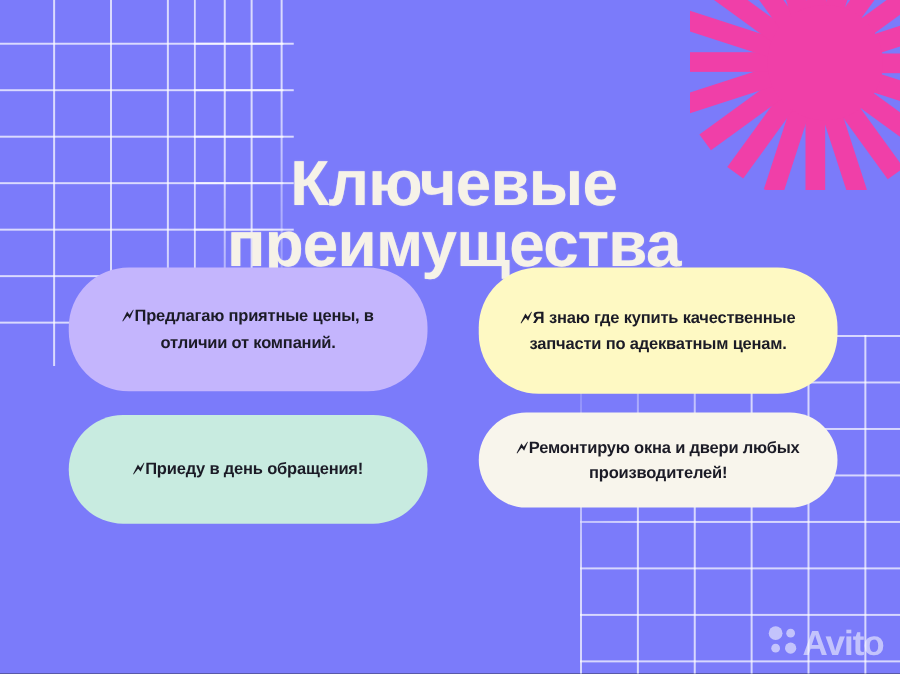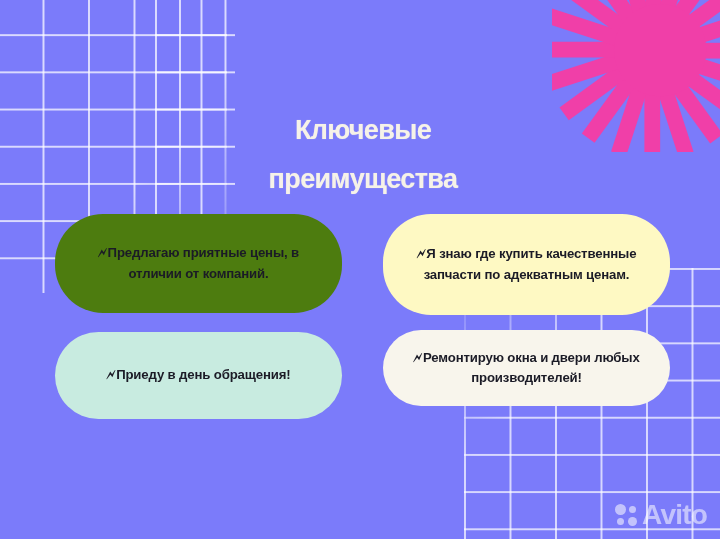--- a/index.html
+++ b/index.html
@@ -68,21 +68,21 @@
   }
 
   
   #title {
     position: absolute;
     left: 0;
     right: 0;
     top: 88px;
     text-align: center;
     color: #f6f2e8;
-    font-size: 27px;
+    font-size: 51px;
     line-height: 49px;
     font-weight: 700;
     letter-spacing: -0.6px;
     padding-left: 6px;
     white-space: pre-line;
     text-shadow: 0 0 1px rgba(246,242,232,.6);
   }
 
   
   .card {
@@ -109,21 +109,21 @@
   #card-parts    { left: 383px; top: 214px; width: 287px; height: 101px; background: #fae98a; }
   #card-sameday  { left: 55px;  top: 332px; width: 287px; height: 87px;  background: #c8ebe0; }
   #card-brands   { left: 383px; top: 330px; width: 287px; height: 76px;  background: #f8f5ec; }
 
   
   #watermark {
     position: absolute;
     right: 13px;
     bottom: 10px;
     display: flex;
-    align-items: center;
+    align-items: flex-start;
     gap: 5px;
     opacity: .55;
     pointer-events: none;
   }
   #watermark .wm-dots {
     display: grid;
     grid-template-columns: 11px 9px;
     grid-template-rows: 11px 9px;
     gap: 2px;
     align-items: center;
@@ -173,21 +173,21 @@
       <rect x="96" y="96" width="104" height="15" transform="rotate(306 96 103)" fill="#f03fa8"></rect>
       <rect x="96" y="96" width="104" height="15" transform="rotate(324 96 103)" fill="#f03fa8"></rect>
       <rect x="96" y="96" width="104" height="15" transform="rotate(342 96 103)" fill="#f03fa8"></rect>
       <circle cx="103" cy="103" r="44" fill="#f03fa8"></circle>
     </g>
   </svg>
 
   <h1 id="title" style="color: rgb(246, 242, 232);">Ключевые
 преимущества</h1>
 
-  <div class="card" id="card-prices" style="background: #4d7c0f;">
+  <div class="card" id="card-prices" style="background: #c4b5fd;">
     <span><span class="bolt">🗲</span><span>Предлагаю приятные цены, в отличии от компаний.</span></span>
   </div>
 
   <div class="card" id="card-parts" style="background: #fef9c3;">
     <span><span class="bolt">🗲</span><span>Я знаю где купить качественные запчасти по адекватным ценам.</span></span>
   </div>
 
   <div class="card" id="card-sameday" style="background: rgb(200, 235, 224);">
     <span><span class="bolt">🗲</span><span>Приеду в день обращения!</span></span>
   </div>

